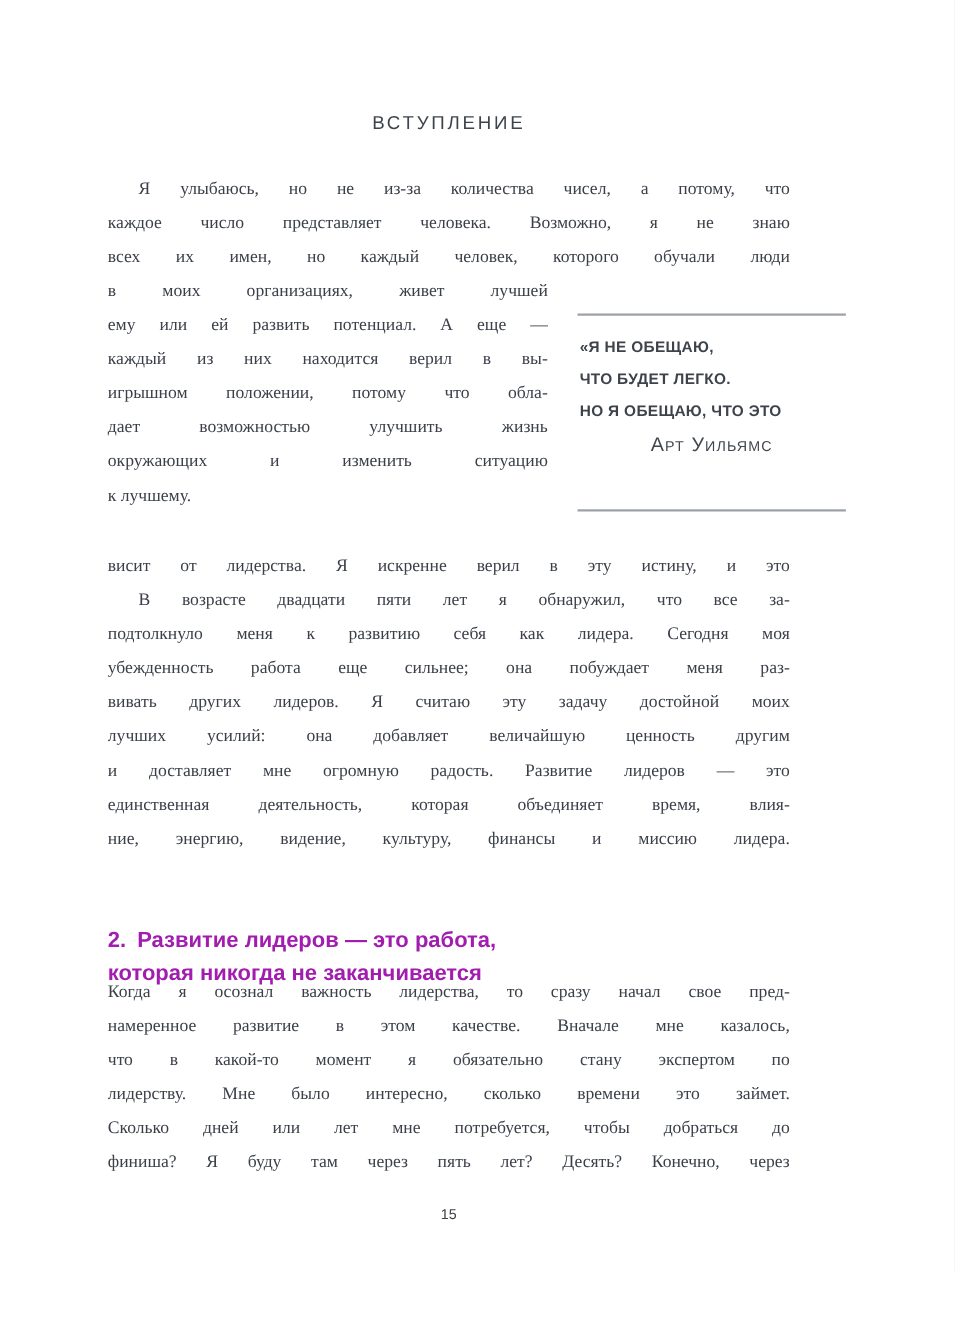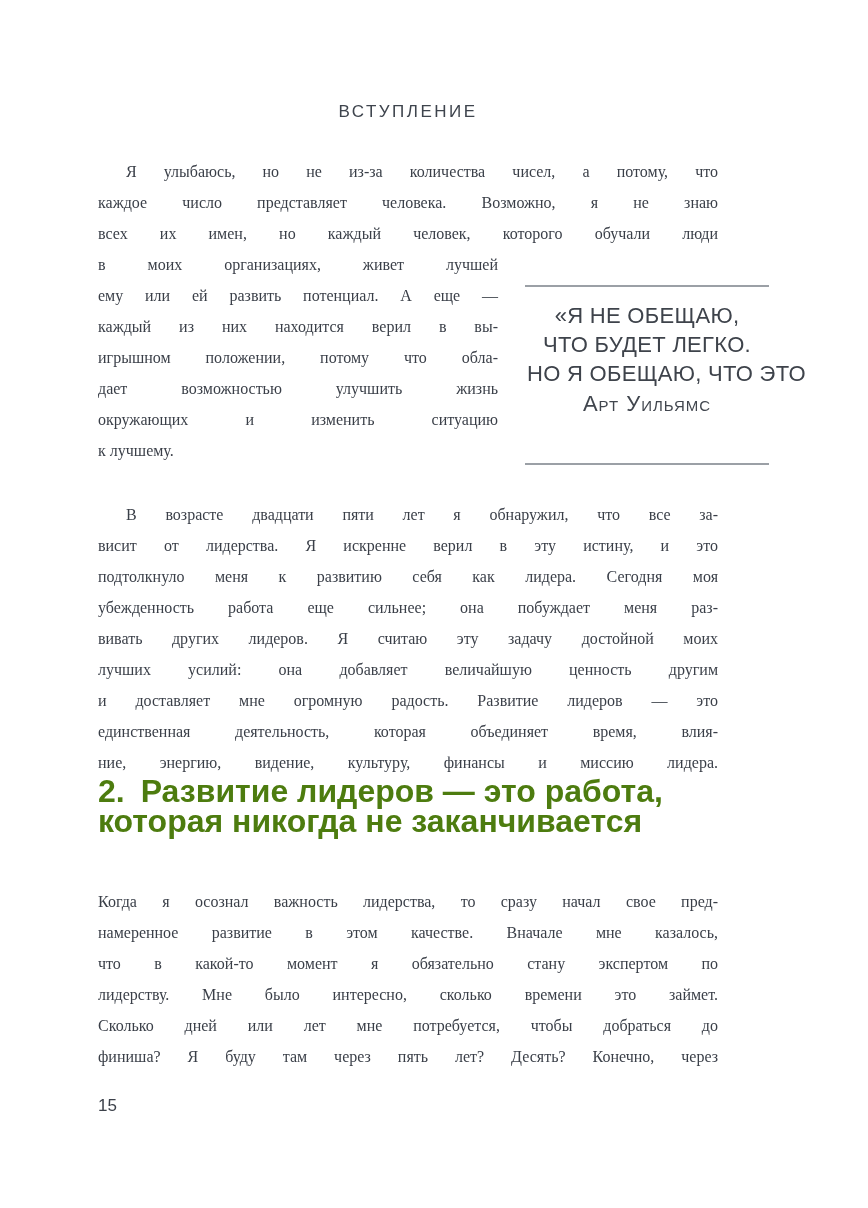--- a/index.html
+++ b/index.html
@@ -52,54 +52,54 @@
     box-sizing: border-box;
     border-top: 2px solid #9ba0a6;
     border-bottom: 2px solid #9ba0a6;
     padding: 14px 2px 0 2px;
     font-family: "Liberation Sans", sans-serif;
     color: #3e434b;
   }
   .qline {
     height: 29px;
     line-height: 29px;
-    font-size: 22px;
-    text-align: center;
+    font-size: 14px;
     white-space: nowrap;
     letter-spacing: 0.3px;
+    font-weight: bold;
   }
   .q-attribution {
     margin-top: 3px;
     height: 26px;
     line-height: 26px;
     text-align: center;
     font-variant: small-caps;
-    font-size: 22px;
+    font-size: 18px;
     letter-spacing: 1px;
     color: #41464e;
   }
 
   
   .section-heading {
     position: absolute;
-    top: 776px; left: 98px; width: 620px;
+    top: 840px; left: 98px; width: 620px;
     font-family: "Liberation Sans", sans-serif;
     font-weight: bold;
-    font-size: 32px;
+    font-size: 20px;
     line-height: 30px;
-    color: #4d7c0f;
+    color: #a21caf;
   }
 
   
   .page-number {
     position: absolute;
     top: 1096px; left: 98px; width: 620px;
-    text-align: left;
+    text-align: center;
     font-family: "Liberation Sans", sans-serif;
-    font-size: 17px;
+    font-size: 13px;
     color: #3c414a;
   }
 </style>
 </head>
 <body>
 
 <div class="page">
 
   <div class="running-head">ВСТУПЛЕНИЕ</div>
 
@@ -122,22 +122,22 @@
       <div class="line">в моих организациях, живет лучшей</div>
       <div class="line">ему или ей развить потенциал. А еще —</div>
       <div class="line">каждый из них находится верил в вы-</div>
       <div class="line">игрышном положении, потому что обла-</div>
       <div class="line">дает возможностью улучшить жизнь</div>
       <div class="line">окружающих и изменить ситуацию</div>
       <div class="line last">к лучшему.</div>
     </div>
 
   <div class="textblock" id="para2">
+      <div class="line">висит от лидерства. Я искренне верил в эту истину, и это</div>
       <div class="line indent">В возрасте двадцати пяти лет я обнаружил, что все за-</div>
-      <div class="line">висит от лидерства. Я искренне верил в эту истину, и это</div>
       <div class="line">подтолкнуло меня к развитию себя как лидера. Сегодня моя</div>
       <div class="line">убежденность работа еще сильнее; она побуждает меня раз-</div>
       <div class="line">вивать других лидеров. Я считаю эту задачу достойной моих</div>
       <div class="line">лучших усилий: она добавляет величайшую ценность другим</div>
       <div class="line">и доставляет мне огромную радость. Развитие лидеров — это</div>
       <div class="line">единственная деятельность, которая объединяет время, влия-</div>
       <div class="line">ние, энергию, видение, культуру, финансы и миссию лидера.</div>
     </div>
 
   <div class="section-heading">

